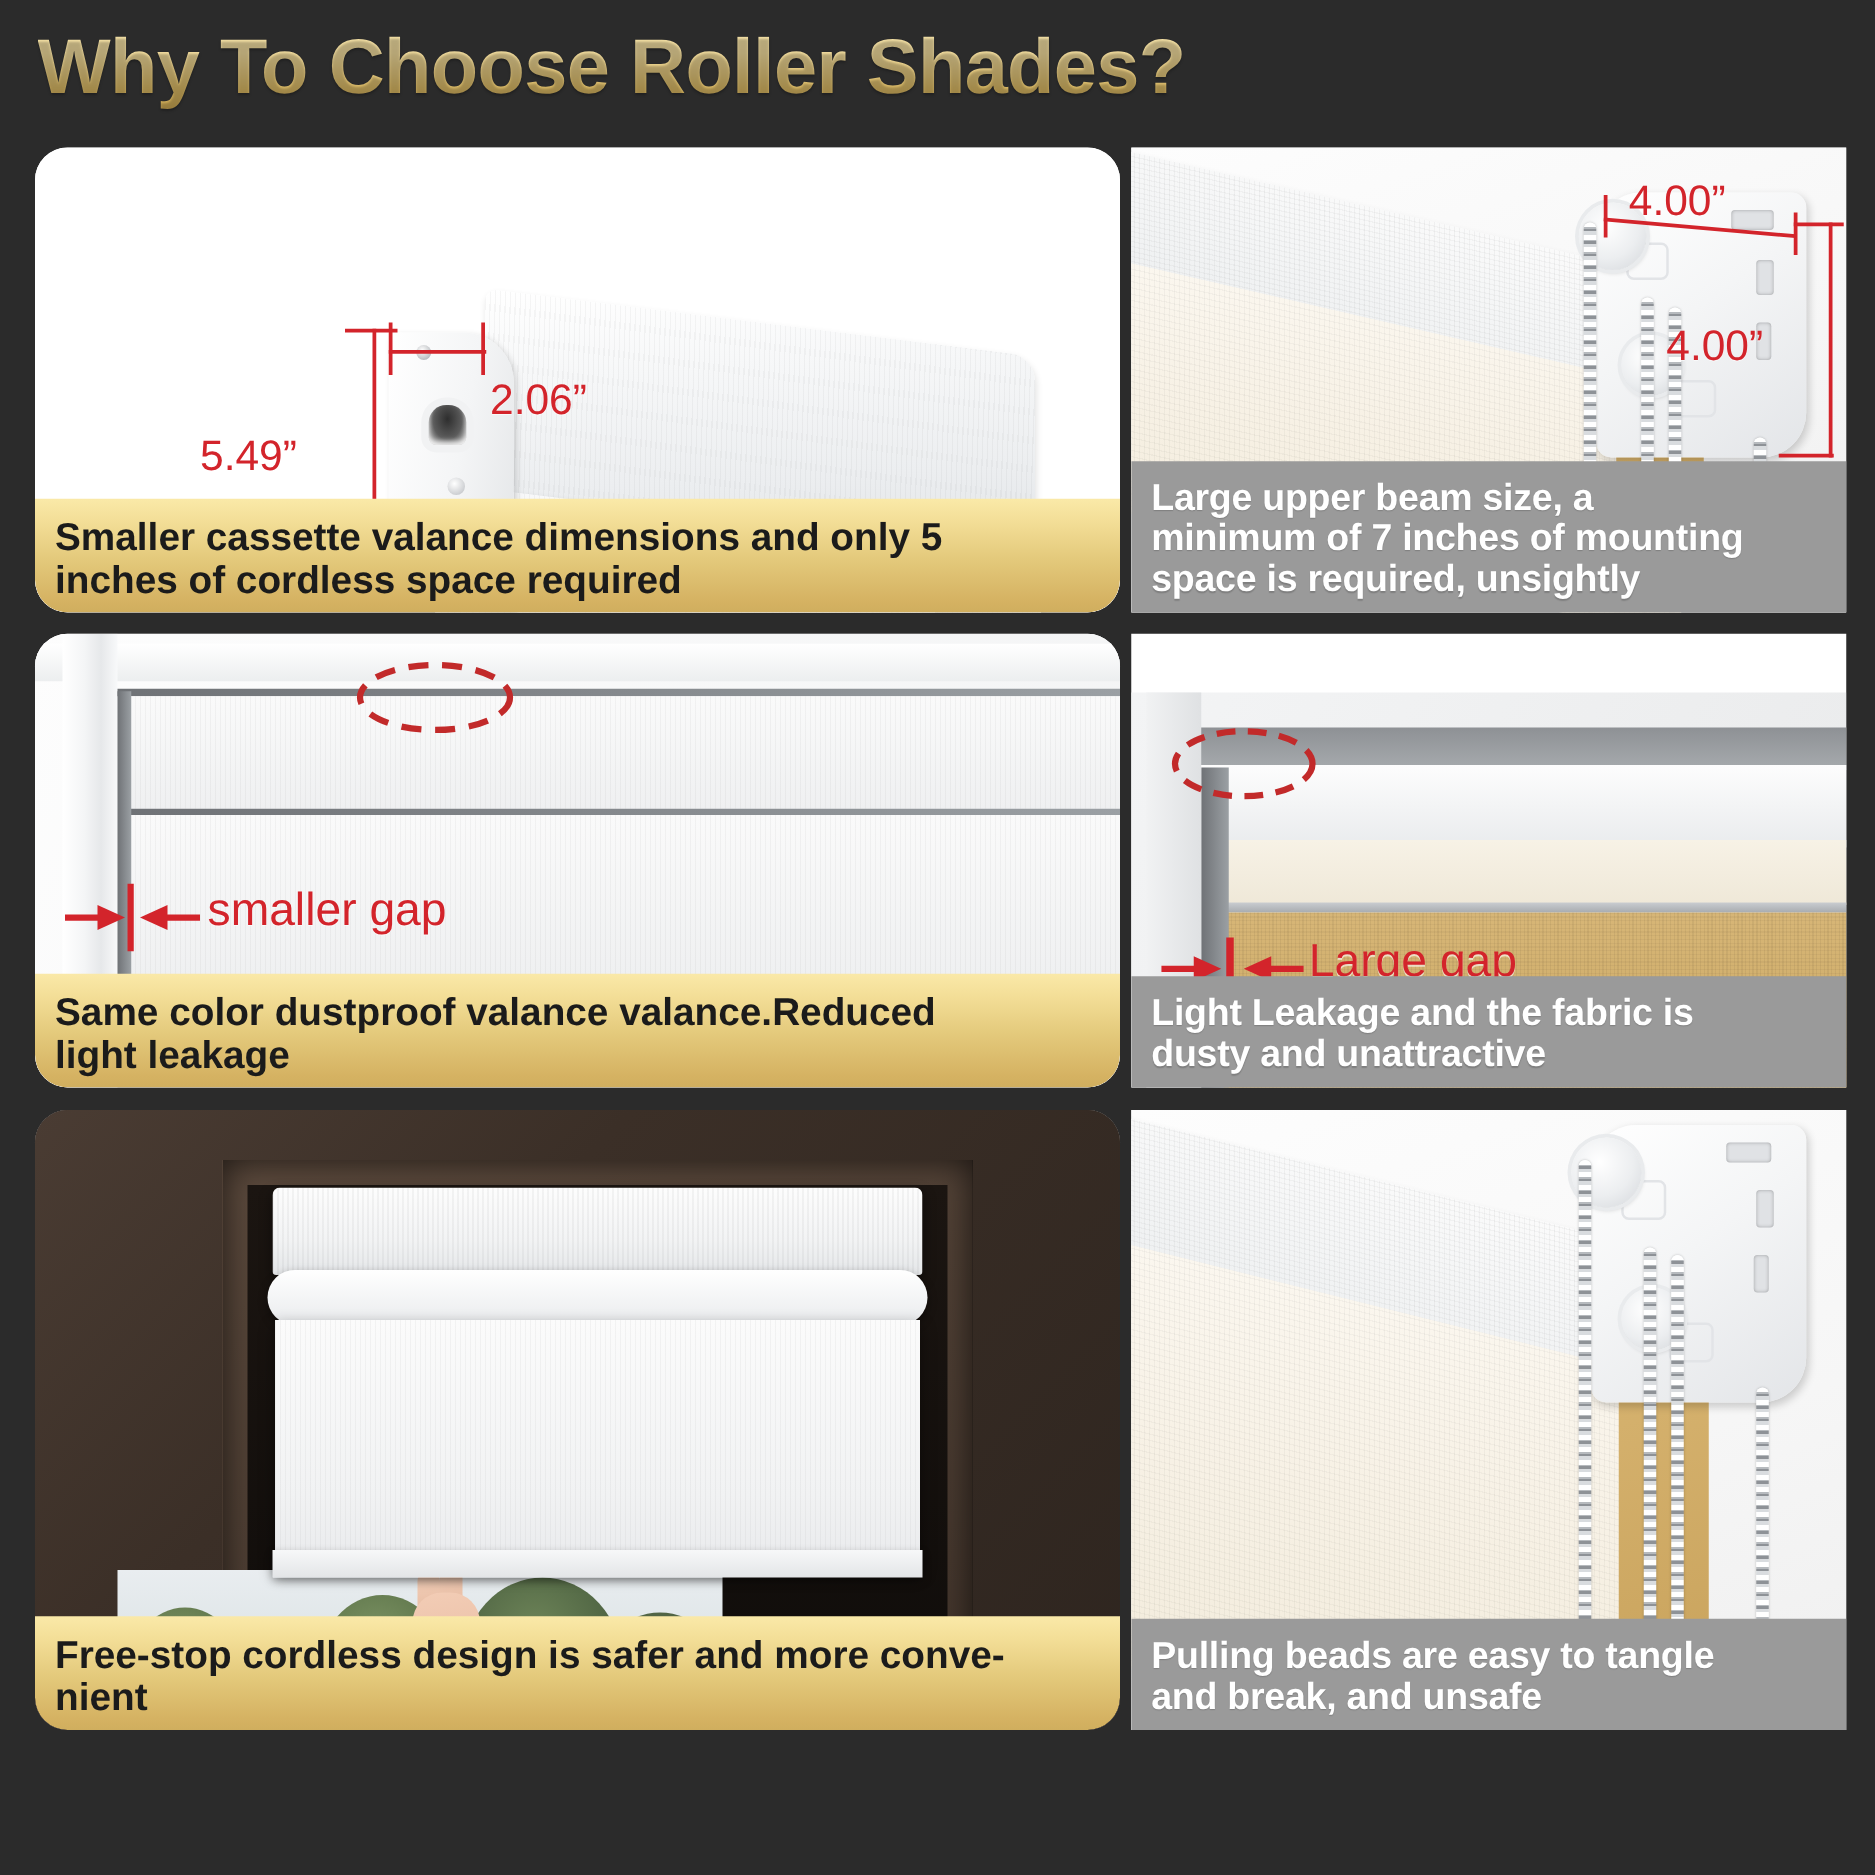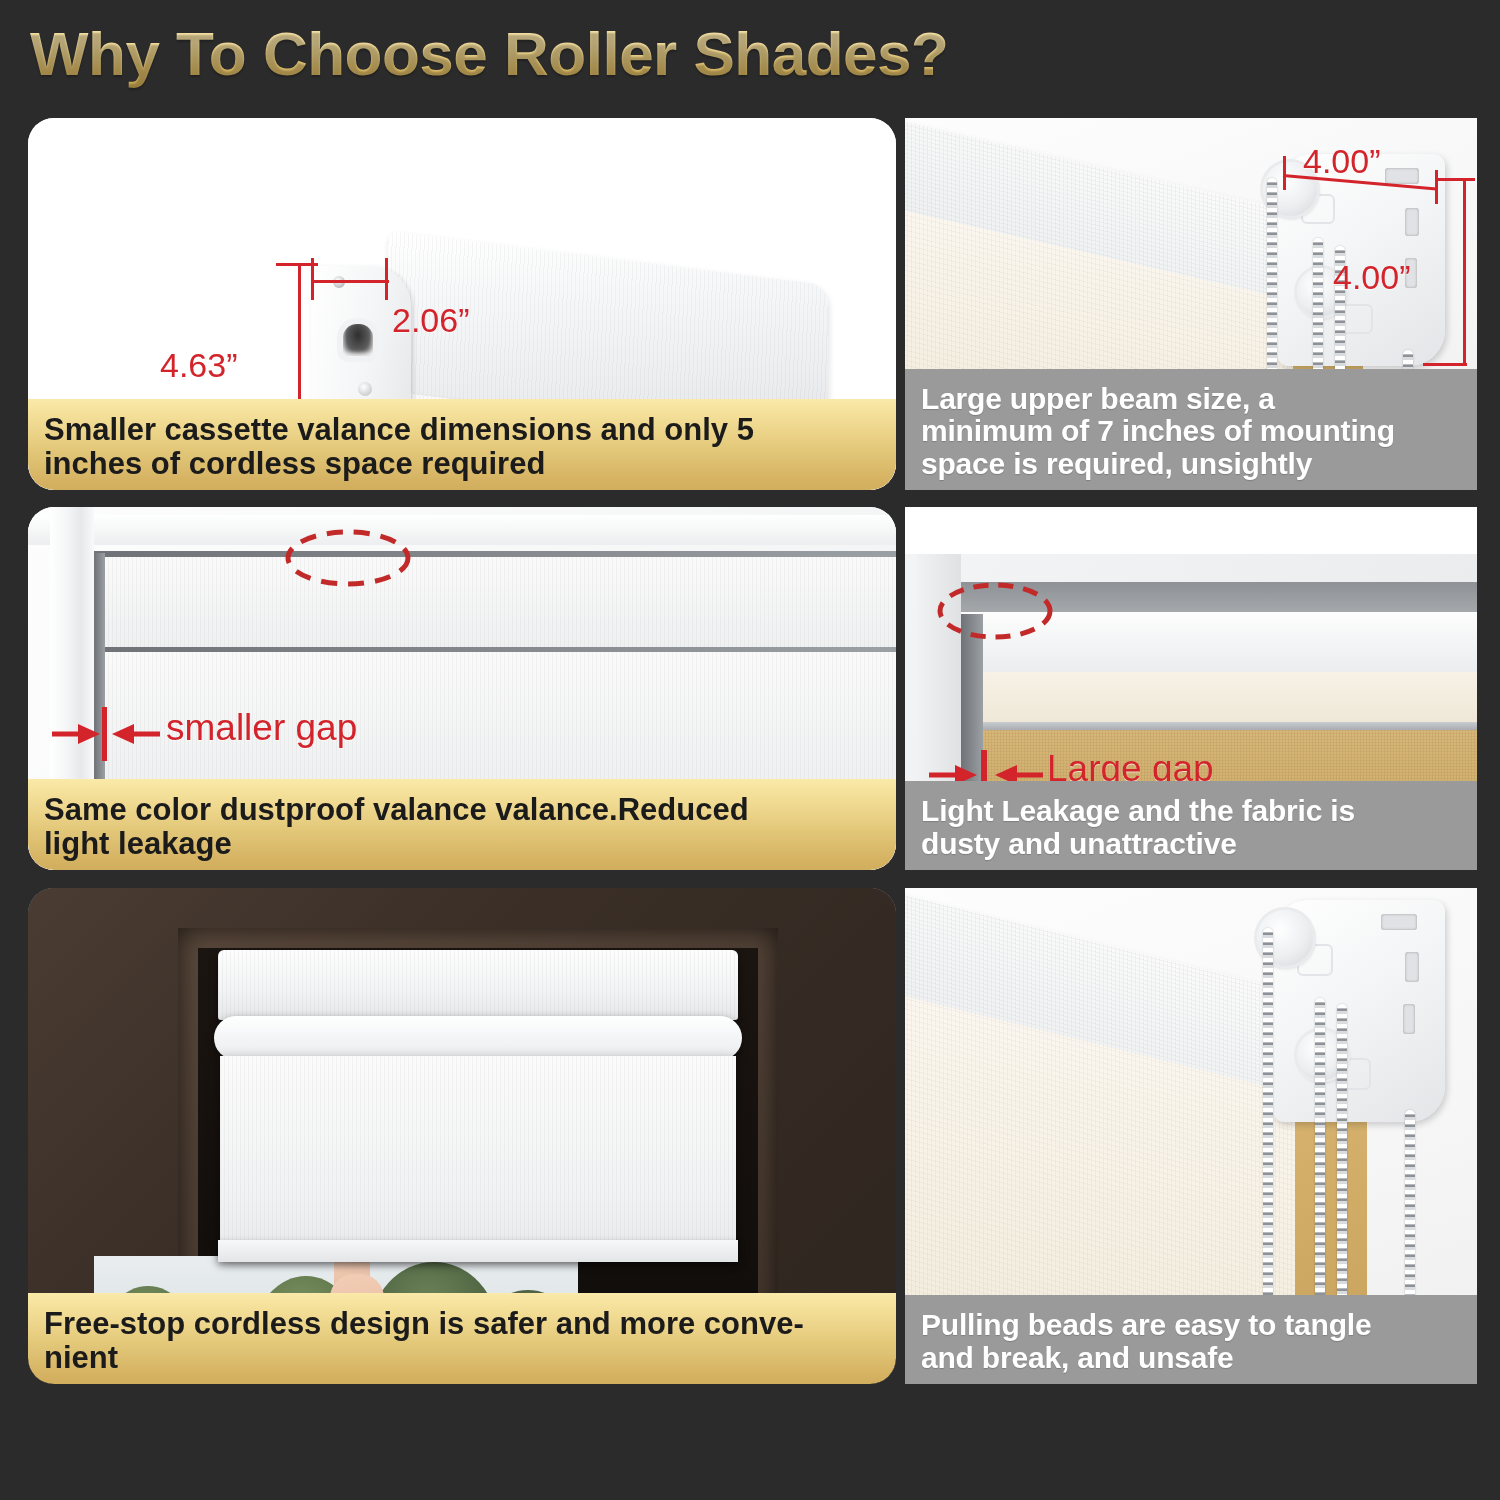--- a/index.html
+++ b/index.html
@@ -244,21 +244,21 @@
     </div>
 
     <div class="tick" style="left:283px; top:140px; width:3px; height:42px;"></div>
     <div class="tick" style="left:357px; top:140px; width:3px; height:42px;"></div>
     <div class="dimline" style="left:283px; top:162px; width:78px; height:3px;"></div>
     <div class="dim" style="left:364px; top:139px; font-size:34px;margin-top:44px;">2.06”</div>
 
     <div class="tick" style="left:248px; top:145px; width:42px; height:3px;"></div>
     <div class="tick" style="left:248px; top:345px; width:42px; height:3px;"></div>
     <div class="dimline" style="left:270px; top:145px; width:3px; height:203px;"></div>
-    <div class="dim" style="left:132px; top:228px; font-size:34px;">4.63”</div>
+    <div class="dim" style="left:132px; top:228px; font-size:34px;">5.49”</div>
   </div>
 
   <div class="cap gold">
     <span class="ln">Smaller cassette valance dimensions and only 5</span>
     <span class="ln">inches of cordless space required</span>
   </div>
 </div>
 
 <div class="panel right c-right r1">
   <div class="r-stage">

